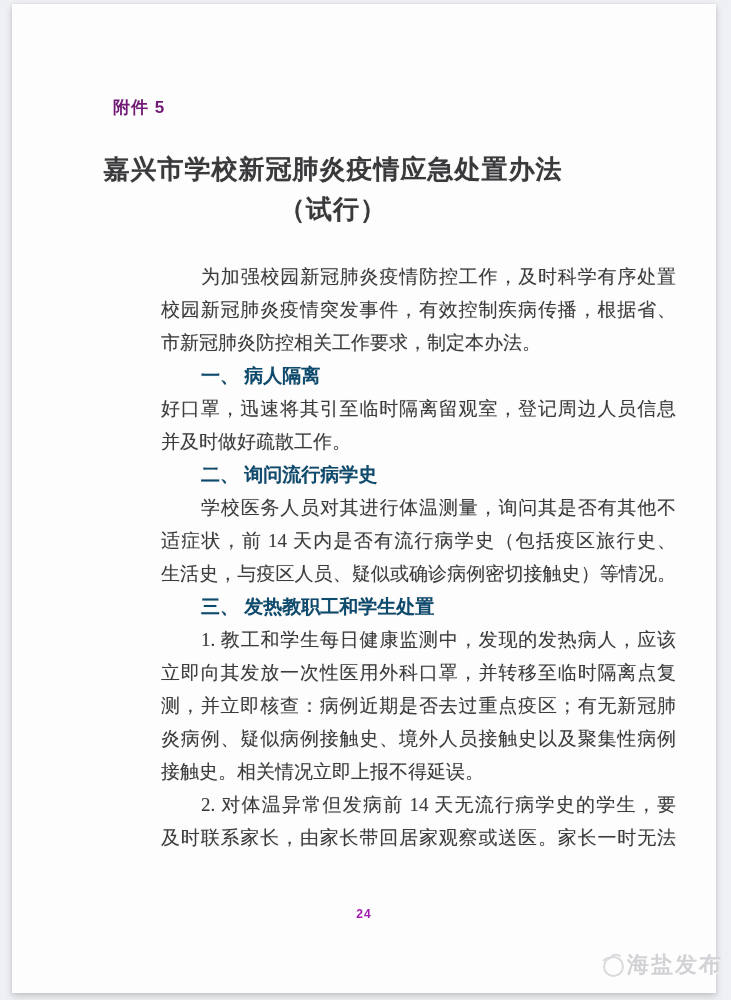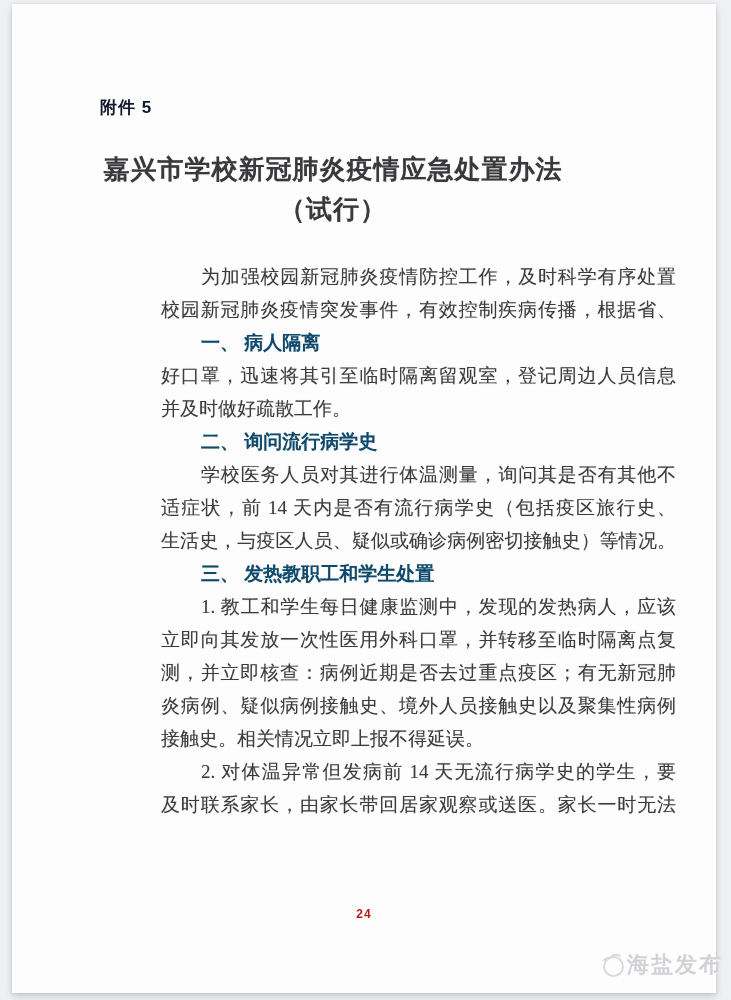--- a/index.html
+++ b/index.html
@@ -15,24 +15,24 @@
   .paper {
     position: absolute;
     left: 12px; top: 4px;
     width: 704px; height: 989px;
     background: #fdfdfd;
     box-shadow: 0 0 2px rgba(0,0,0,0.10), 0 3px 7px rgba(0,0,0,0.18);
   }
 
   .attachment {
     position: absolute;
-    left: 88px; top: 92px;
+    left: 101px; top: 92px;
     font-family: "Liberation Sans", sans-serif;
     font-size: 17px; font-weight: 700;
-    color: #0f172a;
+    color: #701a75;
     letter-spacing: 1px;
   }
 
   .title-block {
     position: absolute;
     left: 0; top: 146px; width: 642px;
     text-align: center;
     font-size: 26px; font-weight: 700;
     color: #39393c;
     line-height: 40px;
@@ -63,21 +63,21 @@
     text-indent: 40px;
     text-align-last: left;
   }
 
   .pagenum {
     position: absolute;
     left: 0; top: 903px; width: 704px;
     text-align: center;
     font-family: "Liberation Sans", sans-serif;
     font-size: 12px; font-weight: 700;
-    color: #b91c1c;
+    color: #a21caf;
     letter-spacing: 1px;
   }
 
   .watermark {
     position: absolute;
     right: 8px; top: 950px;
     display: flex; align-items: center; 
     color: #d2d2d6;
     font-family: "Liberation Sans", sans-serif;
     font-size: 22px; font-weight: 700;
@@ -96,20 +96,21 @@
     <div class="attachment">附件 5</div>
 
     <div class="title-block">
       <div>嘉兴市学校新冠肺炎疫情应急处置办法</div>
       <div>（试行）</div>
     </div>
 
     <div class="body-block">
       <div class="ln first fill">为加强校园新冠肺炎疫情防控工作，及时科学有序处置</div>
       <div class="ln fill">校园新冠肺炎疫情突发事件，有效控制疾病传播，根据省、</div>
+      <div class="ln">市新冠肺炎防控相关工作要求，制定本办法。</div>
       <div class="ln heading">一、 病人隔离</div>
       <div class="ln fill">好口罩，迅速将其引至临时隔离留观室，登记周边人员信息</div>
       <div class="ln">并及时做好疏散工作。</div>
       <div class="ln heading">二、 询问流行病学史</div>
       <div class="ln first fill">学校医务人员对其进行体温测量，询问其是否有其他不</div>
       <div class="ln fill">适症状，前 14 天内是否有流行病学史（包括疫区旅行史、</div>
       <div class="ln fill">生活史，与疫区人员、疑似或确诊病例密切接触史）等情况。</div>
       <div class="ln heading">三、 发热教职工和学生处置</div>
       <div class="ln first fill">1. 教工和学生每日健康监测中，发现的发热病人，应该</div>
       <div class="ln fill">立即向其发放一次性医用外科口罩，并转移至临时隔离点复</div>

